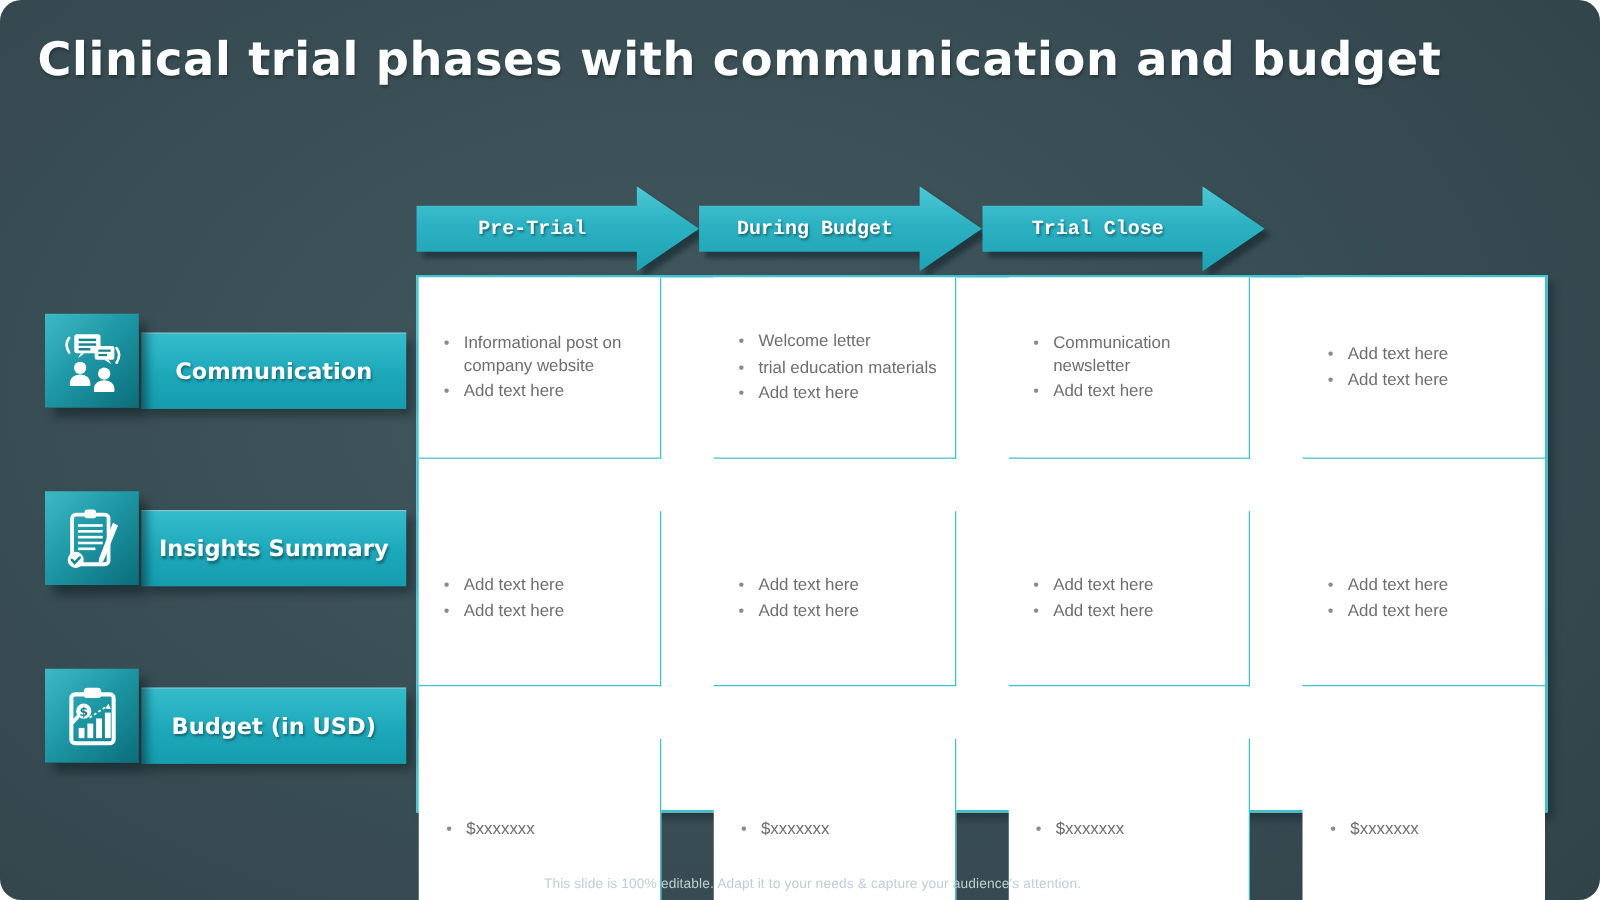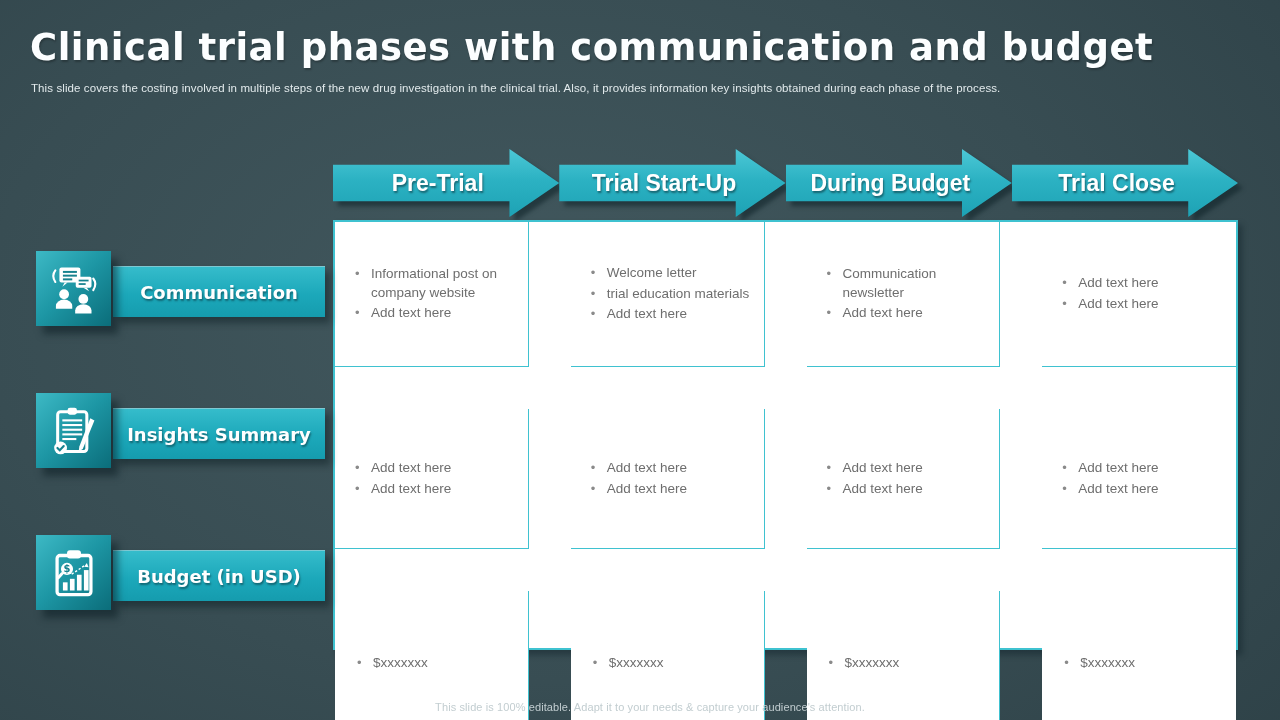--- a/index.html
+++ b/index.html
@@ -2,20 +2,21 @@
 <html><head>
 <meta charset="utf-8">
 <style>
   * { margin:0; padding:0; box-sizing:border-box; }
   html,body { width:1280px; height:720px; overflow:hidden; }
   body { font-family:"Liberation Sans", sans-serif; }
 
   .slide {
     position:relative; width:1280px; height:720px;
     background:radial-gradient(1150px 760px at 42% 44%, #42585e 0%, #384d53 48%, #2b3e44 100%);
+    border-radius:17px;
   }
 
   
   .title {
     position:absolute; left:30px; top:26px;
     font-family:"DejaVu Sans", sans-serif;
     font-size:37px; font-weight:bold; letter-spacing:.5px;
     color:#fcfeff; text-shadow:1px 2px 2px rgba(0,0,0,.25);
     white-space:nowrap;
   }
@@ -32,24 +33,23 @@
     filter:drop-shadow(5px 5px 2px rgba(12,32,38,.55));
   }
   .arrow-shape {
     position:absolute; inset:0;
     background:linear-gradient(180deg,#4cc8d6 0%, #2cb2c3 45%, #1da2b4 100%);
     clip-path:polygon(0 23%, 78% 23%, 78% 0, 100% 50%, 78% 100%, 78% 77%, 0 77%);
   }
   .arrow-label {
     position:absolute; left:0; top:0; width:82%; height:100%;
     display:flex; align-items:center; justify-content:center;
-    font-family:Liberation Sans, sans-serif; font-size:23px; font-weight:bold;
+    font-family:Liberation Mono, monospace; font-size:16px; font-weight:bold;
     color:#fff; text-shadow:1px 2px 2px rgba(10,40,48,.55);
     white-space:nowrap;
-    margin-left:12px;
   }
 
   
   .grid {
     position:absolute; left:333px; top:220px; width:905px; height:430px;
     display:grid; grid-template-columns:repeat(4,1fr); grid-template-rows:145px 140px 145px;
     background:#fff; border:2px solid #3fc2d0;
     box-shadow:4px 5px 6px rgba(10,28,34,.4);
     gap:42px;
   }
@@ -74,21 +74,21 @@
   .row-group { position:absolute; left:36px; width:292px; height:76px; }
   .row-group.r0 { top:251px; } .row-group.r1 { top:393px; } .row-group.r2 { top:535px; }
   .icon-tile {
     position:absolute; left:0; top:0; width:75px; height:75px;
     background:linear-gradient(135deg,#3db9c5 0%, #1d96a4 48%, #0b6d7a 100%);
     box-shadow:7px 8px 7px rgba(8,26,32,.5);
     display:flex; align-items:center; justify-content:center; z-index:2;
   }
   .icon-tile svg { width:56px; height:56px; }
   .label-bar {
-    position:absolute; left:77px; top:15px; width:212px; height:51px;
+    position:absolute; left:77px; top:15px; width:212px; height:61px;
     background:linear-gradient(180deg,#35bccb 0%, #1ca8ba 55%, #159cae 100%);
     border-top:1px solid rgba(255,255,255,.45);
     box-shadow:5px 6px 7px rgba(8,26,32,.45);
     display:flex; align-items:center; justify-content:center;
   }
   .label-bar span {
     font-family:"DejaVu Sans", sans-serif; font-size:18px; font-weight:bold;
     color:#fff; text-shadow:1px 2px 2px rgba(10,40,48,.5); white-space:nowrap;
   }
 
@@ -97,30 +97,25 @@
     position:absolute; left:0; bottom:7px; width:100%;
     text-align:center; font-size:11px; color:#c2cdd0; letter-spacing:.1px;padding-left:20px;
   }
 </style>
 </head>
 <body>
 
 <div class="slide">
 
   <div class="title">Clinical trial phases with communication and budget</div>
-  <div class="subtitle">This slide covers the costing involved in multiple steps of the new drug investigation in the clinical trial. Also, it provides information key insights obtained during each phase of the process.</div>
 
   <div class="phase-row">
     <div class="arrow">
       <div class="arrow-shape"></div>
       <div class="arrow-label">Pre-Trial</div>
-    </div>
-    <div class="arrow">
-      <div class="arrow-shape"></div>
-      <div class="arrow-label">Trial Start-Up</div>
     </div>
     <div class="arrow">
       <div class="arrow-shape"></div>
       <div class="arrow-label">During Budget</div>
     </div>
     <div class="arrow">
       <div class="arrow-shape"></div>
       <div class="arrow-label">Trial Close</div>
     </div>
   </div>

